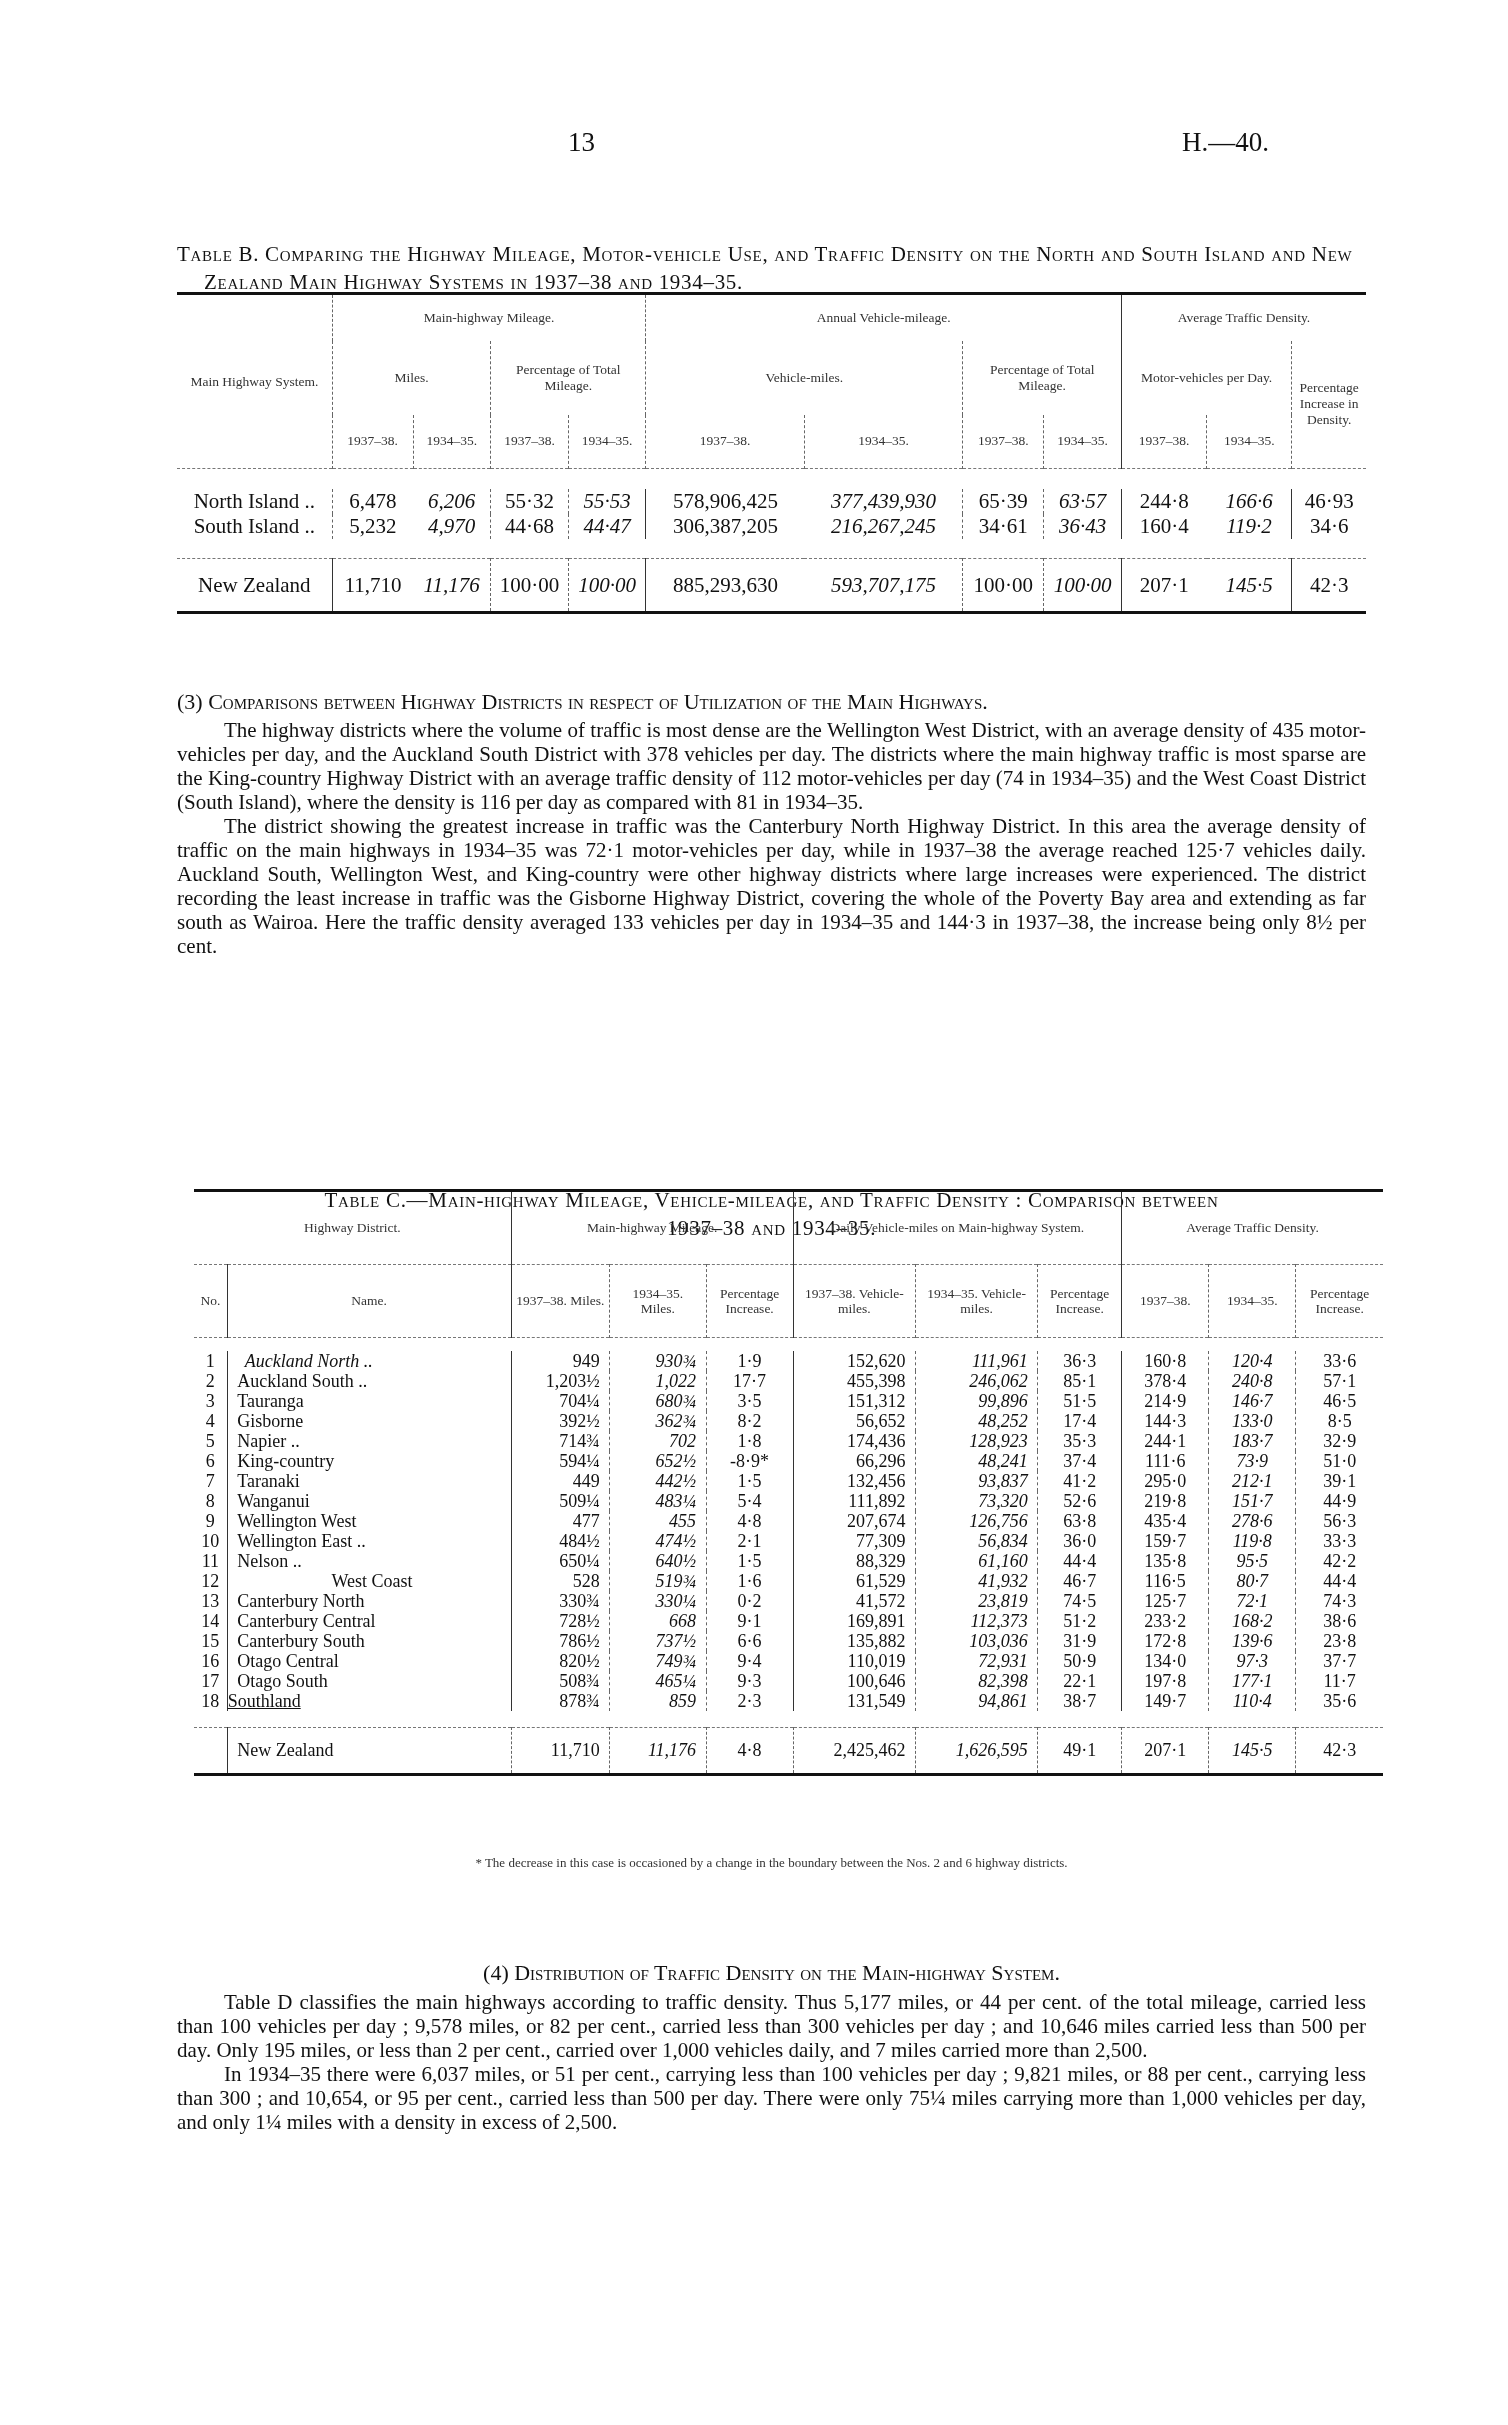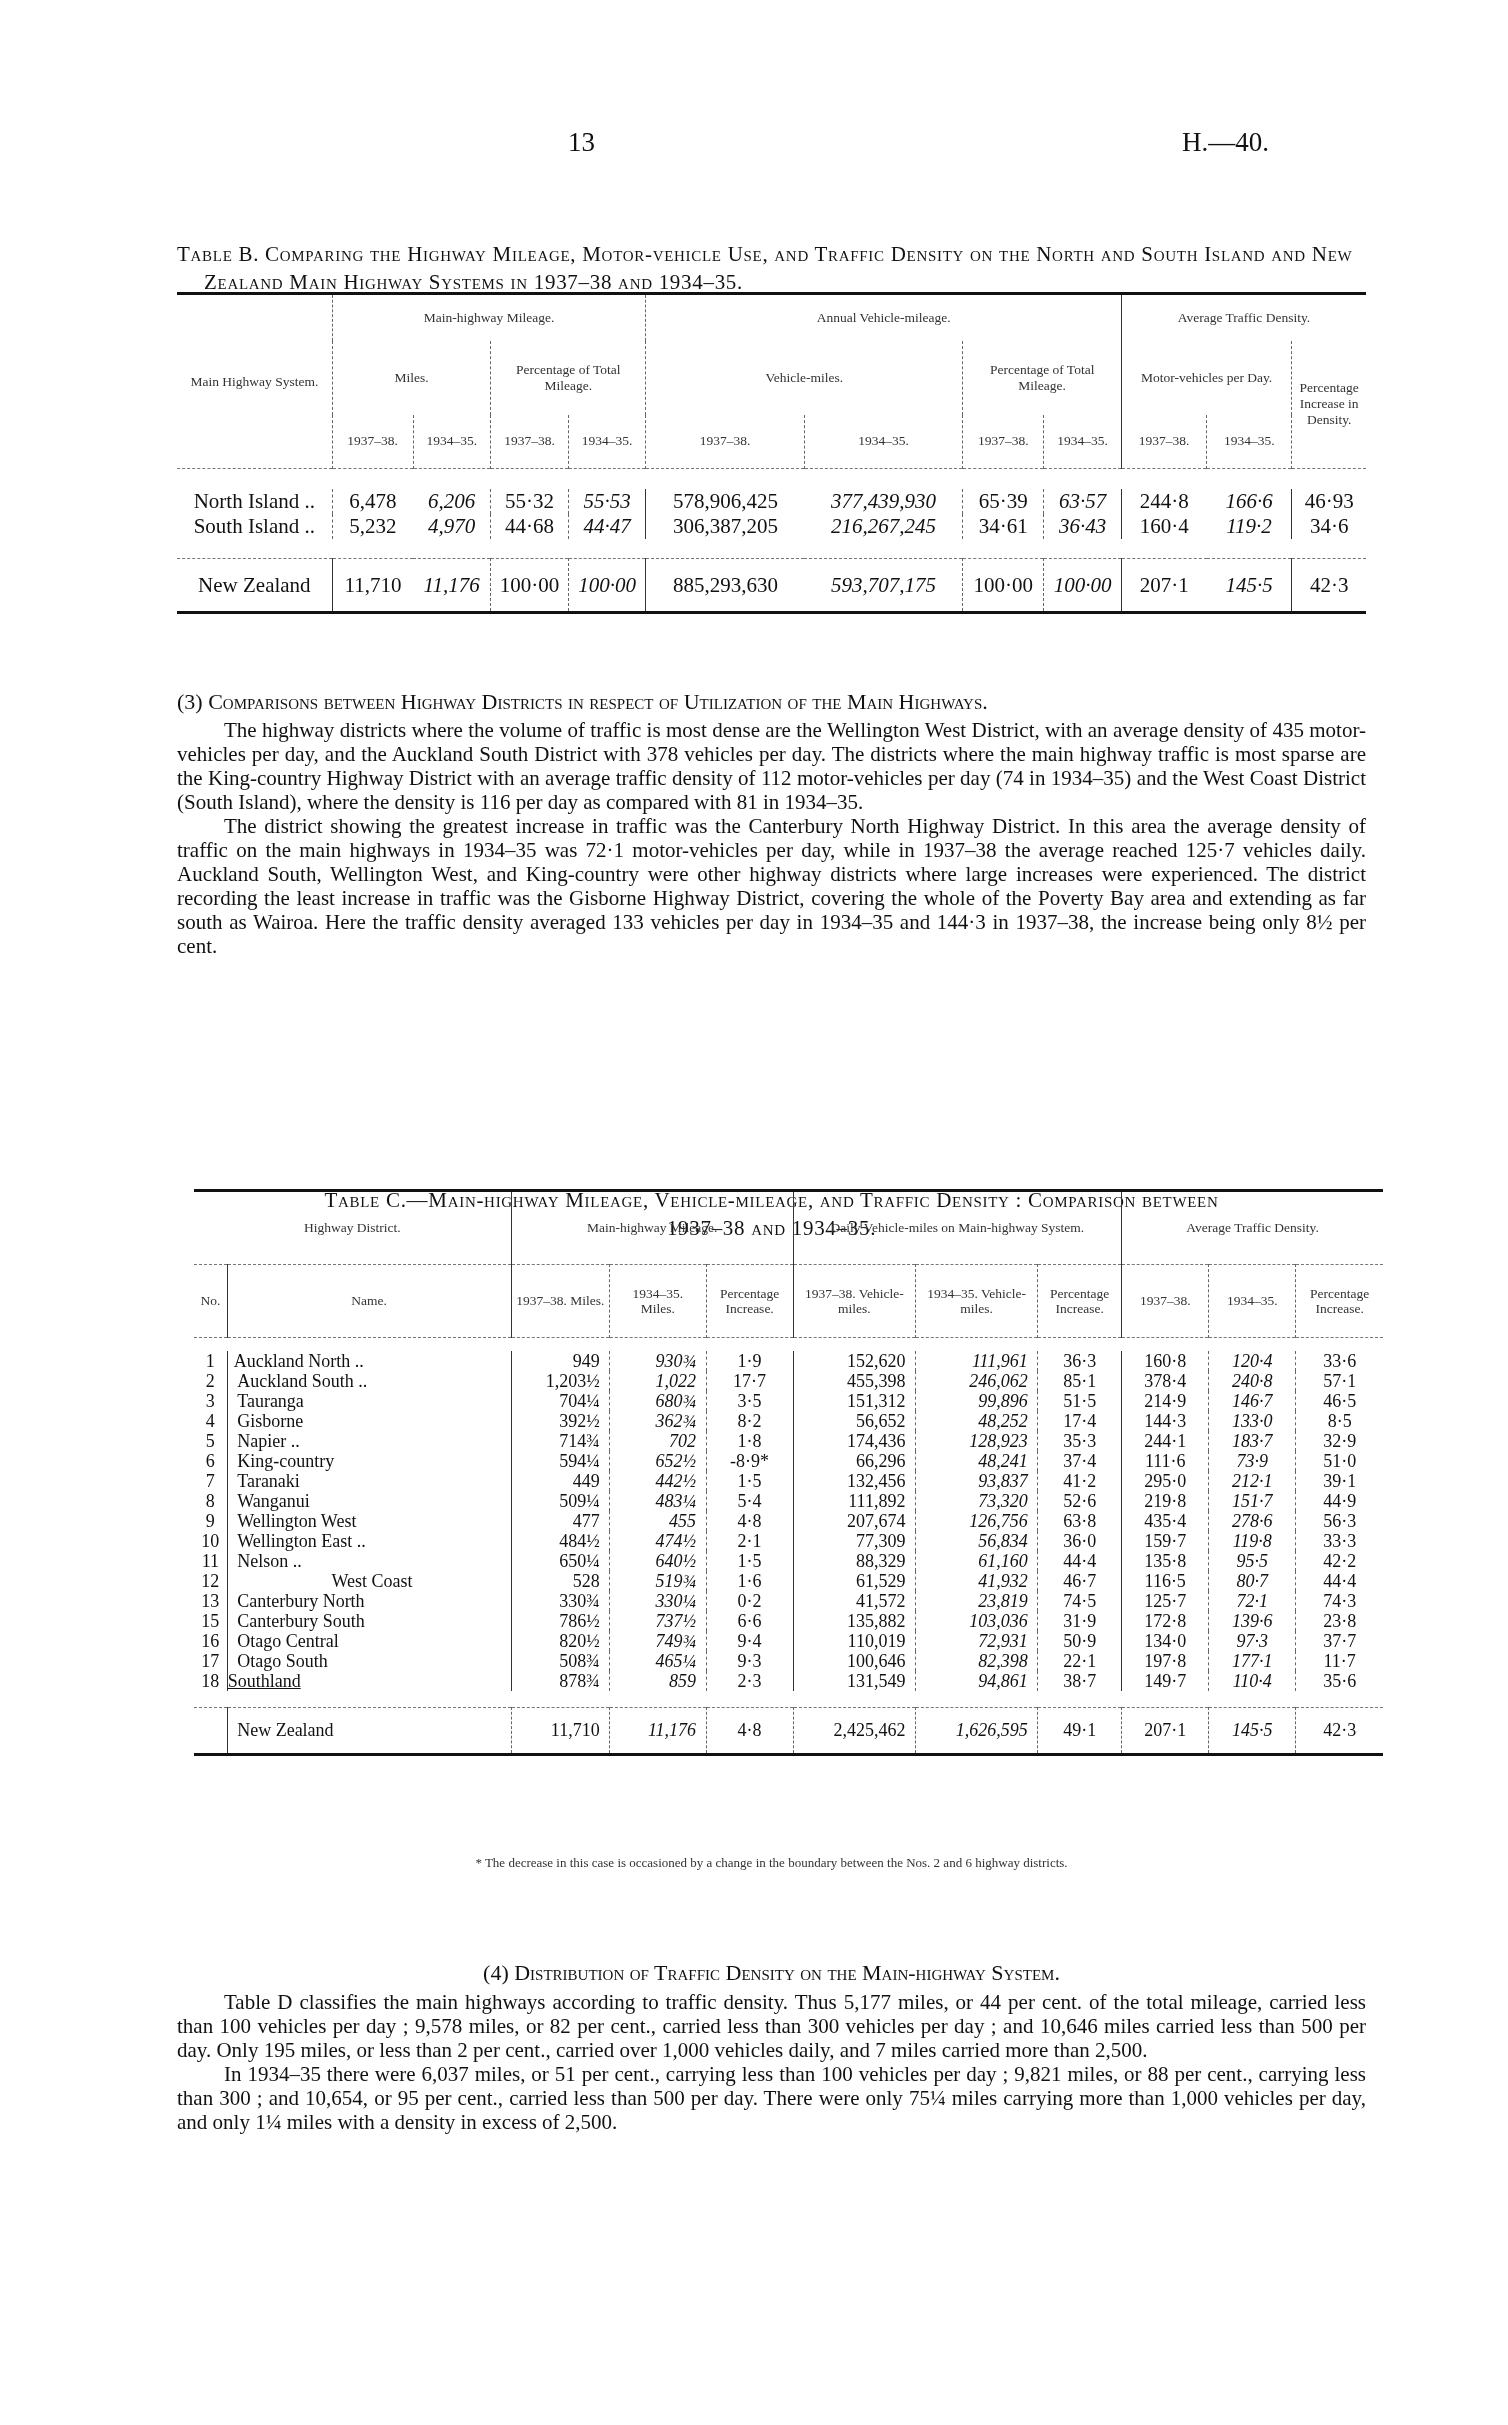--- a/index.html
+++ b/index.html
@@ -180,21 +180,21 @@
     <th class="vl">1934–35.</th>
     <th class="vl">Percentage Increase.</th>
   </tr>
   <tr style="height:13.5px" class="hr-dash">
         <td colspan="11"></td>
       </tr>
   </tbody>
     <tbody id="tc-body">
       <tr>
         <td class="ctr">1</td>
-        <td class="lft vls" style="padding-left: 6px;">Auckland North ..</td>
+        <td class="lft vls" style="padding-left: 17px; font-style: italic;">Auckland North ..</td>
         <td class="num vls">949</td>
         <td class="num vl it">930¾</td>
         <td class="ctr vl">1·9</td>
         <td class="num vls">152,620</td>
         <td class="num vl it">111,961</td>
         <td class="ctr vl">36·3</td>
         <td class="ctr vls">160·8</td>
         <td class="ctr vl it">120·4</td>
         <td class="ctr vl">33·6</td>
       </tr>
@@ -346,20 +346,33 @@
         <td class="lft vls" style="padding-left: 9.5px;">Canterbury North</td>
         <td class="num vls">330¾</td>
         <td class="num vl it">330¼</td>
         <td class="ctr vl">0·2</td>
         <td class="num vls">41,572</td>
         <td class="num vl it">23,819</td>
         <td class="ctr vl">74·5</td>
         <td class="ctr vls">125·7</td>
         <td class="ctr vl it">72·1</td>
         <td class="ctr vl">74·3</td>
+      </tr>
+      <tr>
+        <td class="ctr">14</td>
+        <td class="lft vls" style="padding-left: 9.5px;">Canterbury Central</td>
+        <td class="num vls">728½</td>
+        <td class="num vl it">668</td>
+        <td class="ctr vl">9·1</td>
+        <td class="num vls">169,891</td>
+        <td class="num vl it">112,373</td>
+        <td class="ctr vl">51·2</td>
+        <td class="ctr vls">233·2</td>
+        <td class="ctr vl it">168·2</td>
+        <td class="ctr vl">38·6</td>
       </tr>
       <tr>
         <td class="ctr">15</td>
         <td class="lft vls" style="padding-left: 9.5px;">Canterbury South</td>
         <td class="num vls">786½</td>
         <td class="num vl it">737½</td>
         <td class="ctr vl">6·6</td>
         <td class="num vls">135,882</td>
         <td class="num vl it">103,036</td>
         <td class="ctr vl">31·9</td>

